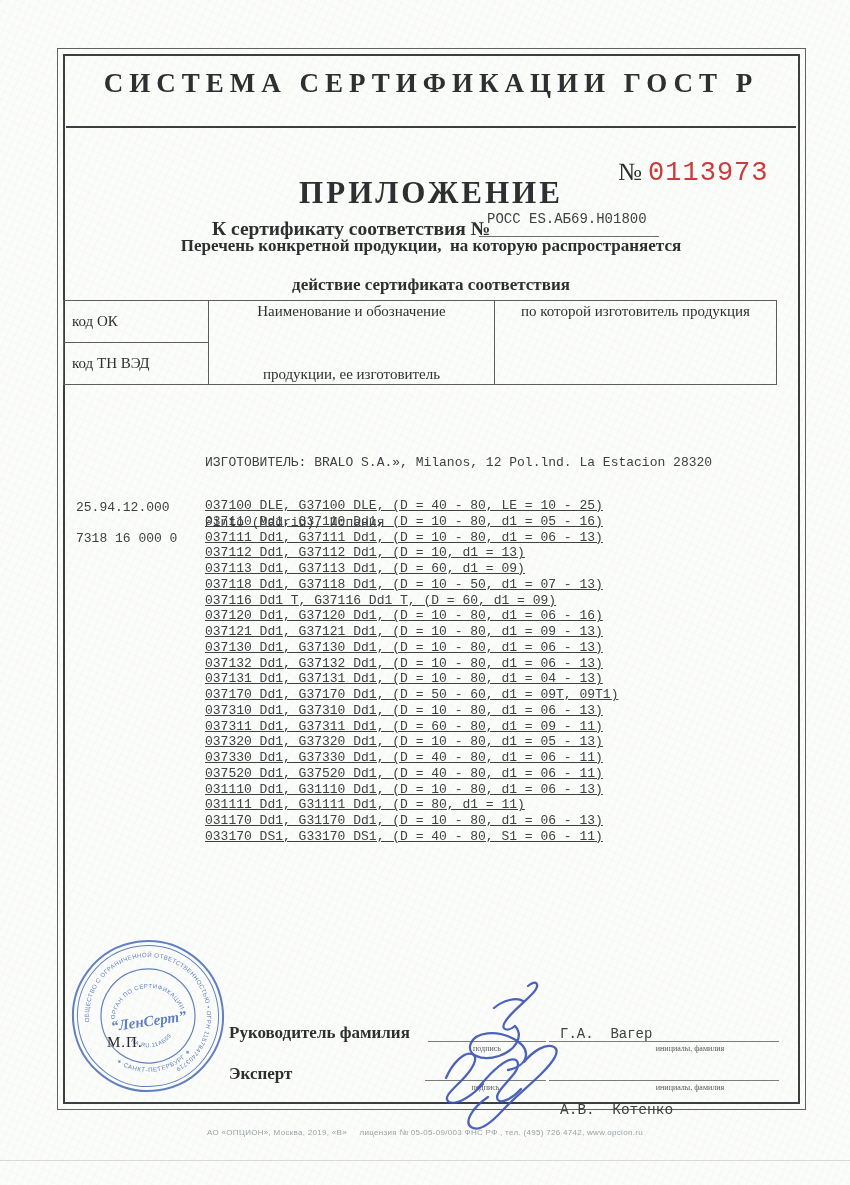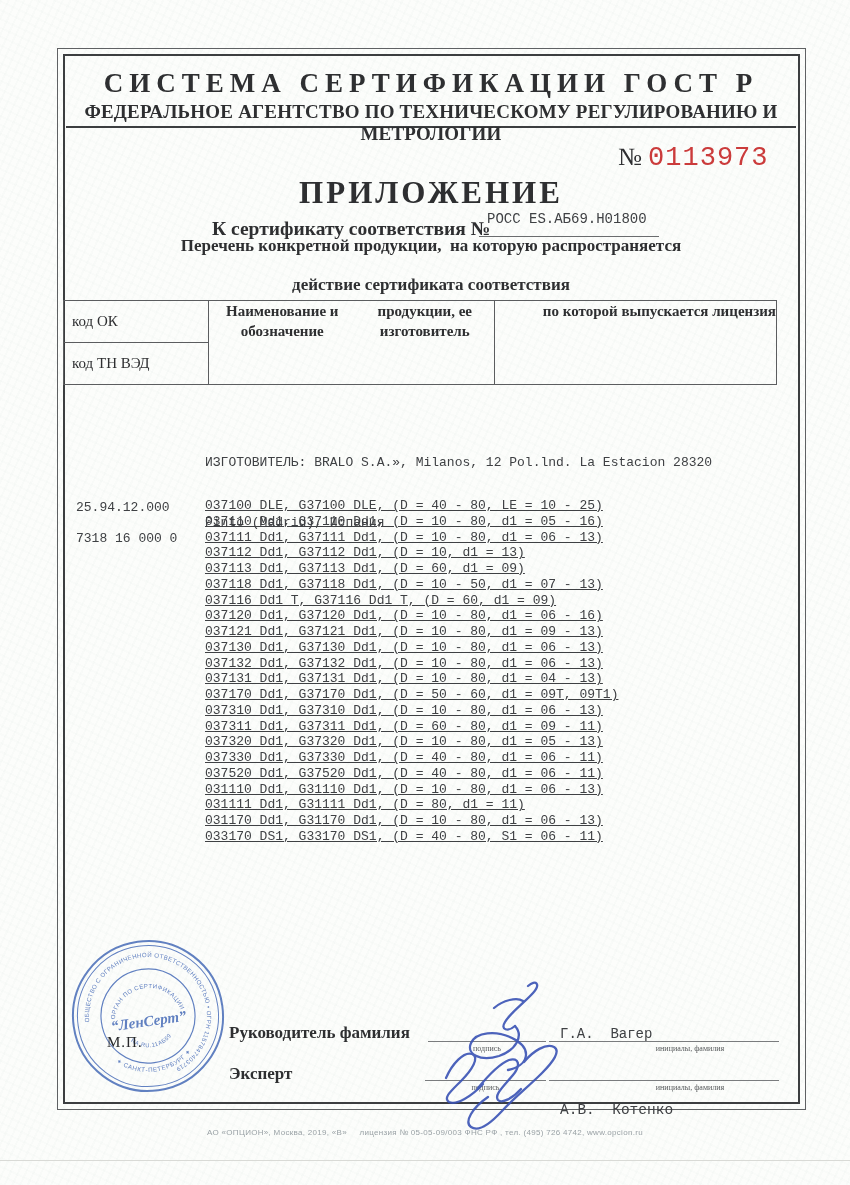--- a/index.html
+++ b/index.html
@@ -10,35 +10,35 @@
       repeating-linear-gradient(115deg, rgba(178,200,192,0.05) 0 2px, rgba(0,0,0,0) 2px 7px),
       repeating-linear-gradient(25deg, rgba(178,200,192,0.04) 0 2px, rgba(0,0,0,0) 2px 8px),
       #fcfdfb;
   }
   .frame-outer{position:absolute;left:57px;top:48px;width:747px;height:1060px;border:1.3px solid #5f6163;}
   .frame-inner{position:absolute;left:63px;top:54px;width:733px;height:1046px;border:2.2px solid #3c3e40;}
   .header-divider{position:absolute;left:66px;top:126px;width:730px;border-top:2px solid #3c3e40;}
   .centered{position:absolute;left:65px;width:732px;text-align:center;color:#2e2f31;}
   .title1{top:68px;font-size:27px;font-weight:bold;letter-spacing:6px;}
   .title2{top:101px;font-size:19px;font-weight:bold;letter-spacing:0.2px;}
-  .doc-number{position:absolute;left:618px;top:143px;font-size:25px;color:#2e2f31;white-space:pre;}
+  .doc-number{position:absolute;left:618px;top:158px;font-size:25px;color:#2e2f31;white-space:pre;}
   .doc-number .digits{font-family:"Liberation Mono",monospace;color:#cb3b3b;font-size:27px;letter-spacing:1px;}
   .doc-title{top:175px;font-size:31px;font-weight:bold;letter-spacing:3px;}
   .cert-label{position:absolute;left:212px;top:218px;font-size:19.5px;font-weight:bold;color:#2e2f31;}
   .cert-value{position:absolute;left:487px;top:211px;font-family:"Liberation Mono",monospace;font-size:14px;color:#3f4144;white-space:pre;}
   .cert-underline{position:absolute;left:479px;top:236px;width:180px;border-top:1.4px solid #6a6c6e;}
   .list-heading1{top:236px;font-size:17px;font-weight:bold;white-space:pre;}
   .list-heading2{top:275px;font-size:17px;font-weight:bold;}
   .tbl{position:absolute;left:63px;top:300px;width:712px;height:83px;border:1.3px solid #5b5d5f;display:flex;color:#2e2f31;}
   .tbl-col1{width:144px;border-right:1.3px solid #5b5d5f;display:flex;flex-direction:column;text-align:right;}
   .tbl-col1 .cell{flex:1;display:flex;align-items:center;padding-left:8px;font-size:15px;}
   .tbl-col1 .cell:first-child{border-bottom:1.3px solid #5b5d5f;}
   .tbl-col2{width:285px;border-right:1.3px solid #5b5d5f;}
   .tbl-col3{flex:1;}
-  .tbl-head{display:flex;flex-direction:row;justify-content:flex-end;text-align:center;font-size:15px;font-weight:bold;line-height:20px;}
+  .tbl-head{display:flex;flex-direction:column;justify-content:space-between;text-align:center;font-size:15px;font-weight:normal;line-height:20px;}
   .mono{font-family:"Liberation Mono",monospace;color:#3f4144;white-space:pre;}
   .manufacturer{position:absolute;left:205px;top:413px;font-size:13px;line-height:20px;}
   .code-ok{position:absolute;left:76px;top:500px;font-size:13px;}
   .code-tnved{position:absolute;left:76px;top:531px;font-size:13px;}
   .products{position:absolute;left:205px;top:498px;font-size:13px;line-height:15.75px;text-decoration:underline;}
   .stamp{position:absolute;left:68px;top:936px;width:160px;height:160px;transform:rotate(-8deg);opacity:0.82;}
   .mp{position:absolute;left:107px;top:1034px;font-size:15px;color:#26282a;letter-spacing:1px;}
   .sig-label{position:absolute;font-size:17px;font-weight:bold;color:#2e2f31;}
   .sig-line{position:absolute;border-top:1.2px solid #7a7c7e;}
   .tiny-caption{position:absolute;font-size:8px;color:#55585a;text-align:center;}
@@ -50,21 +50,20 @@
 </head>
 <body>
 
 <div class="page">
 
   <div class="frame-outer"></div>
   <div class="frame-inner"></div>
   <div class="header-divider"></div>
 
   <div class="centered title1">СИСТЕМА СЕРТИФИКАЦИИ ГОСТ Р</div>
-  <div class="centered title2">ФЕДЕРАЛЬНОЕ АГЕНТСТВО ПО ТЕХНИЧЕСКОМУ РЕГУЛИРОВАНИЮ И МЕТРОЛОГИИ</div>
 
   <div class="doc-number"><span>№ </span><span class="digits">0113973</span></div>
 
   <div class="centered doc-title">ПРИЛОЖЕНИЕ</div>
 
   <div class="cert-label">К сертификату соответствия №</div>
   <div class="cert-value">РОСС ES.АБ69.Н01800</div>
   <div class="cert-underline"></div>
 
   <div class="centered list-heading1">Перечень конкретной продукции,  на которую распространяется</div>
@@ -73,21 +72,21 @@
   <div class="tbl">
     <div class="tbl-col1">
       <div class="cell">код ОК</div>
       <div class="cell">код ТН ВЭД</div>
     </div>
     <div class="tbl-col2 tbl-head">
       <span>Наименование и обозначение</span>
       <span>продукции, ее изготовитель</span>
     </div>
     <div class="tbl-col3 tbl-head">
-      <span>по которой выпускается лицензия</span>
+      <span>по которой изготовитель продукция</span>
     </div>
   </div>
 
   <div class="mono manufacturer">
     <div>ИЗГОТОВИТЕЛЬ: BRALO S.A.», Milanos, 12 Pol.lnd. La Estacion 28320</div>
     <div>Pinto (Madrid), Испания</div>
   </div>
 
   <div class="mono code-ok">25.94.12.000</div>
   <div class="mono code-tnved">7318 16 000 0</div>

